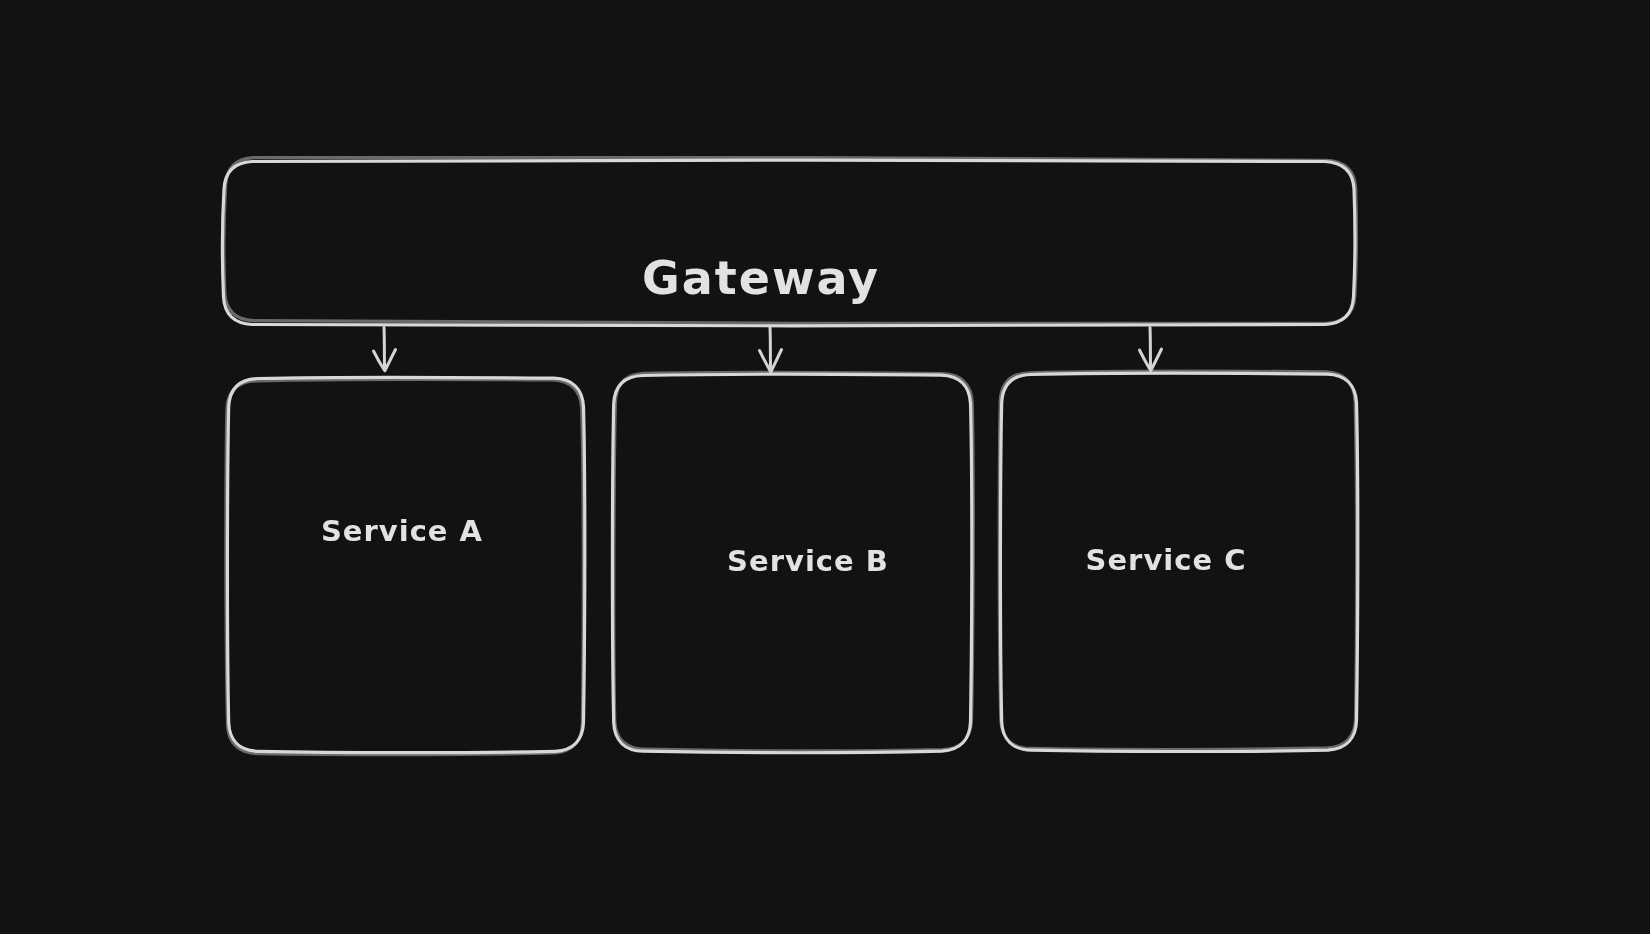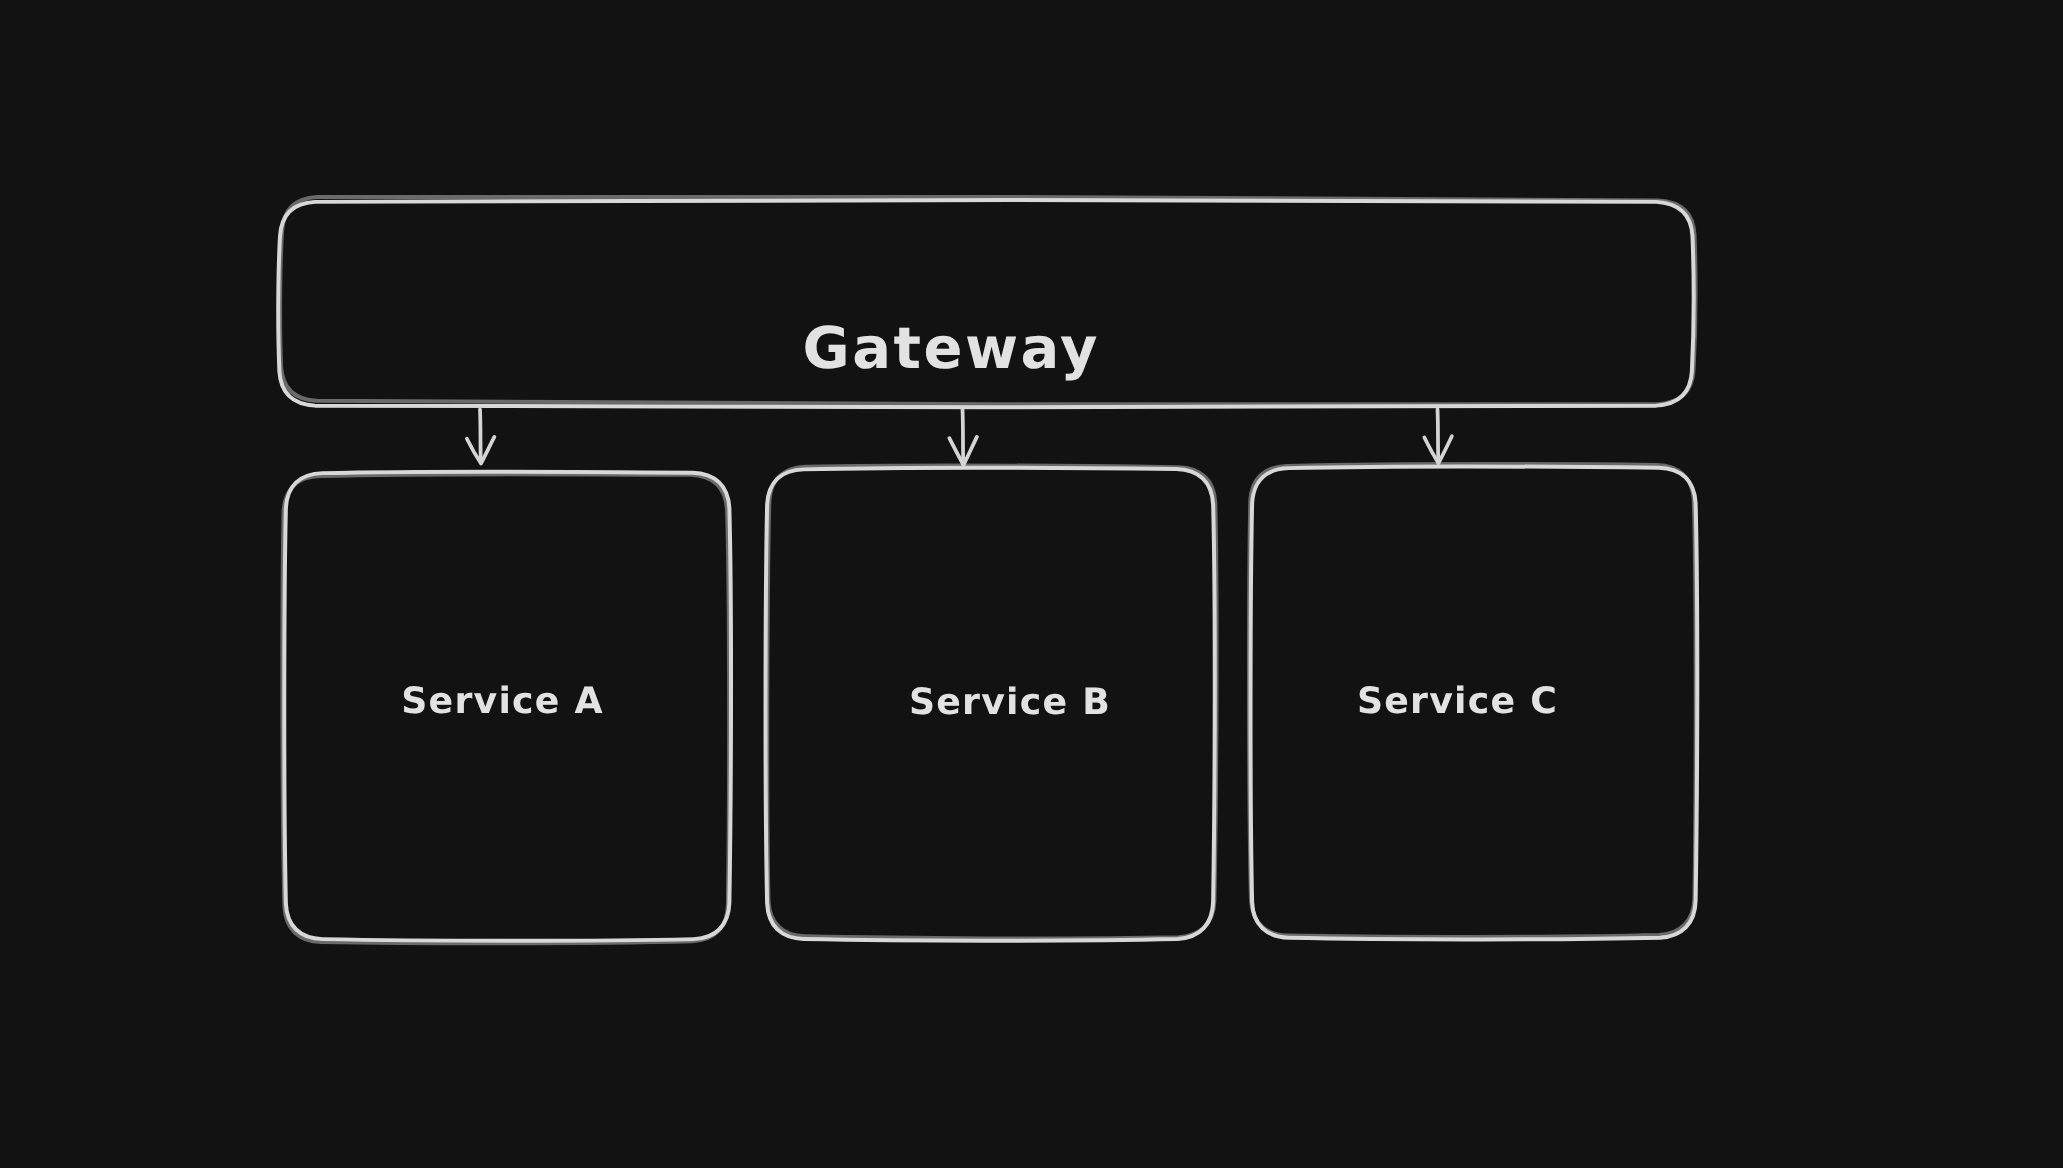--- a/index.html
+++ b/index.html
@@ -49,21 +49,21 @@
     white-space: nowrap;
     user-select: none;
   }
   .label-gateway {
     left: 761px;
     top: 238px;
     font-size: 46px;
     letter-spacing: 2px;
     margin-top: 40px;
   }
-  .label-service-a { left: 402px;  top: 560px; font-size: 29px; letter-spacing: 1px; }
+  .label-service-a { left: 402px;  top: 531px; font-size: 29px; letter-spacing: 1px; }
   .label-service-b { left: 788px;  top: 561px; font-size: 29px; letter-spacing: 1px; margin-left: 20px; }
   .label-service-c { left: 1166px; top: 560px; font-size: 29px; letter-spacing: 1px; text-align: right; }
 </style>
 </head>
 <body>
 
 <div class="canvas">
 
   <svg class="diagram-svg" width="1650" height="934" viewBox="0 0 1650 934">
 

